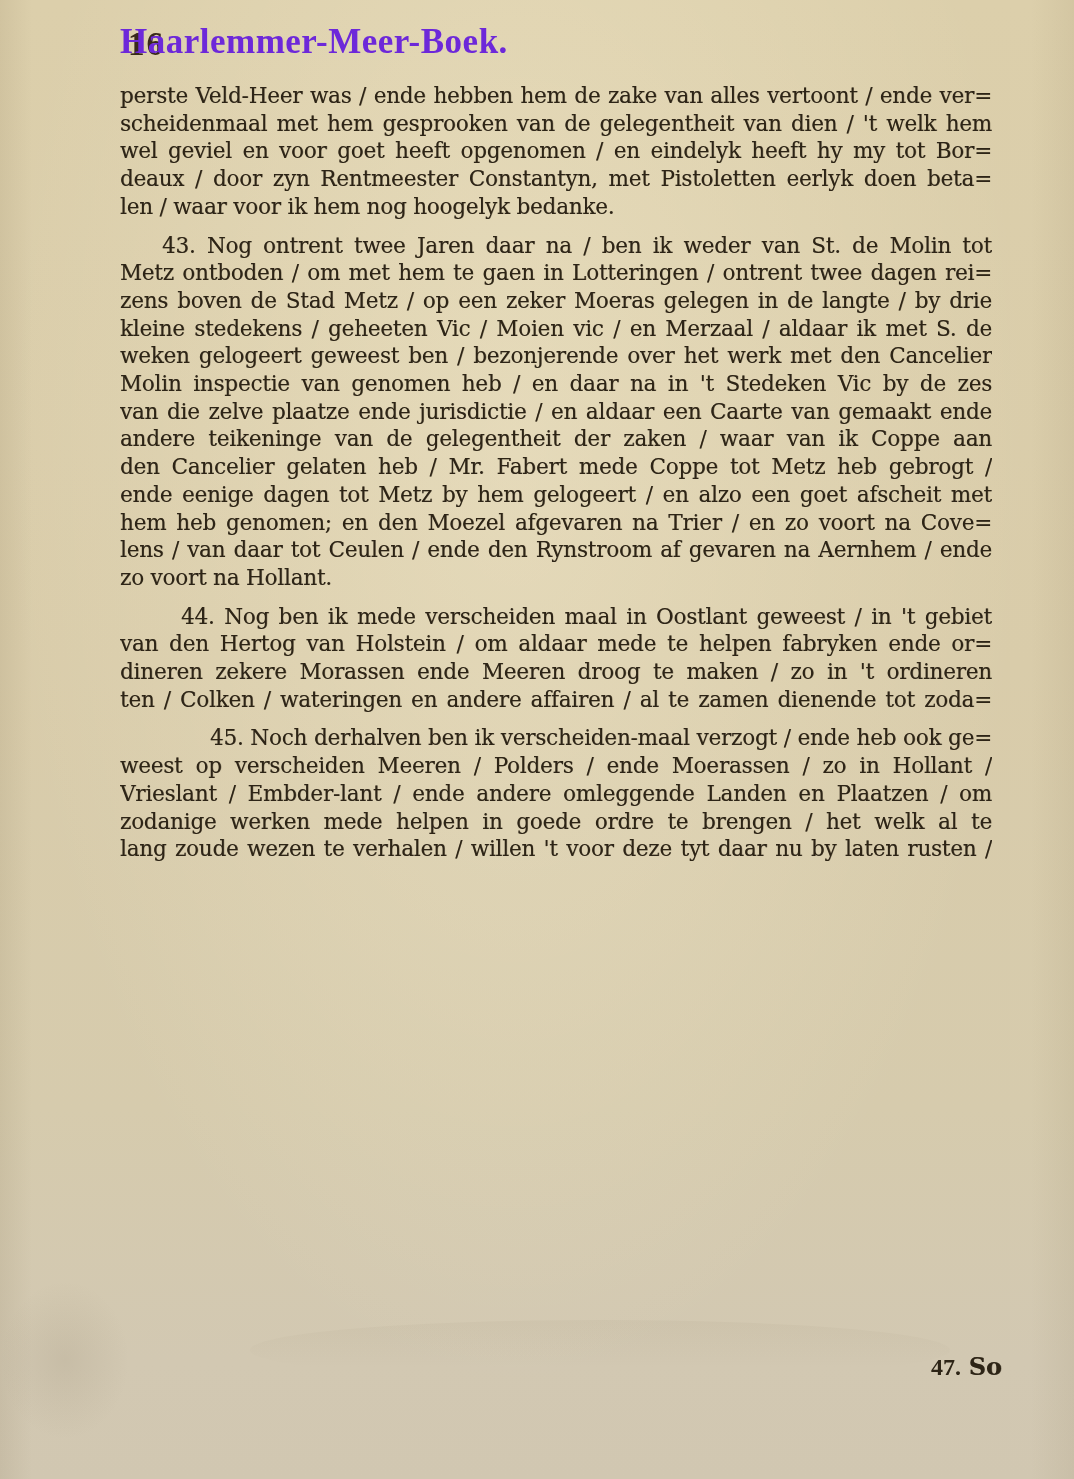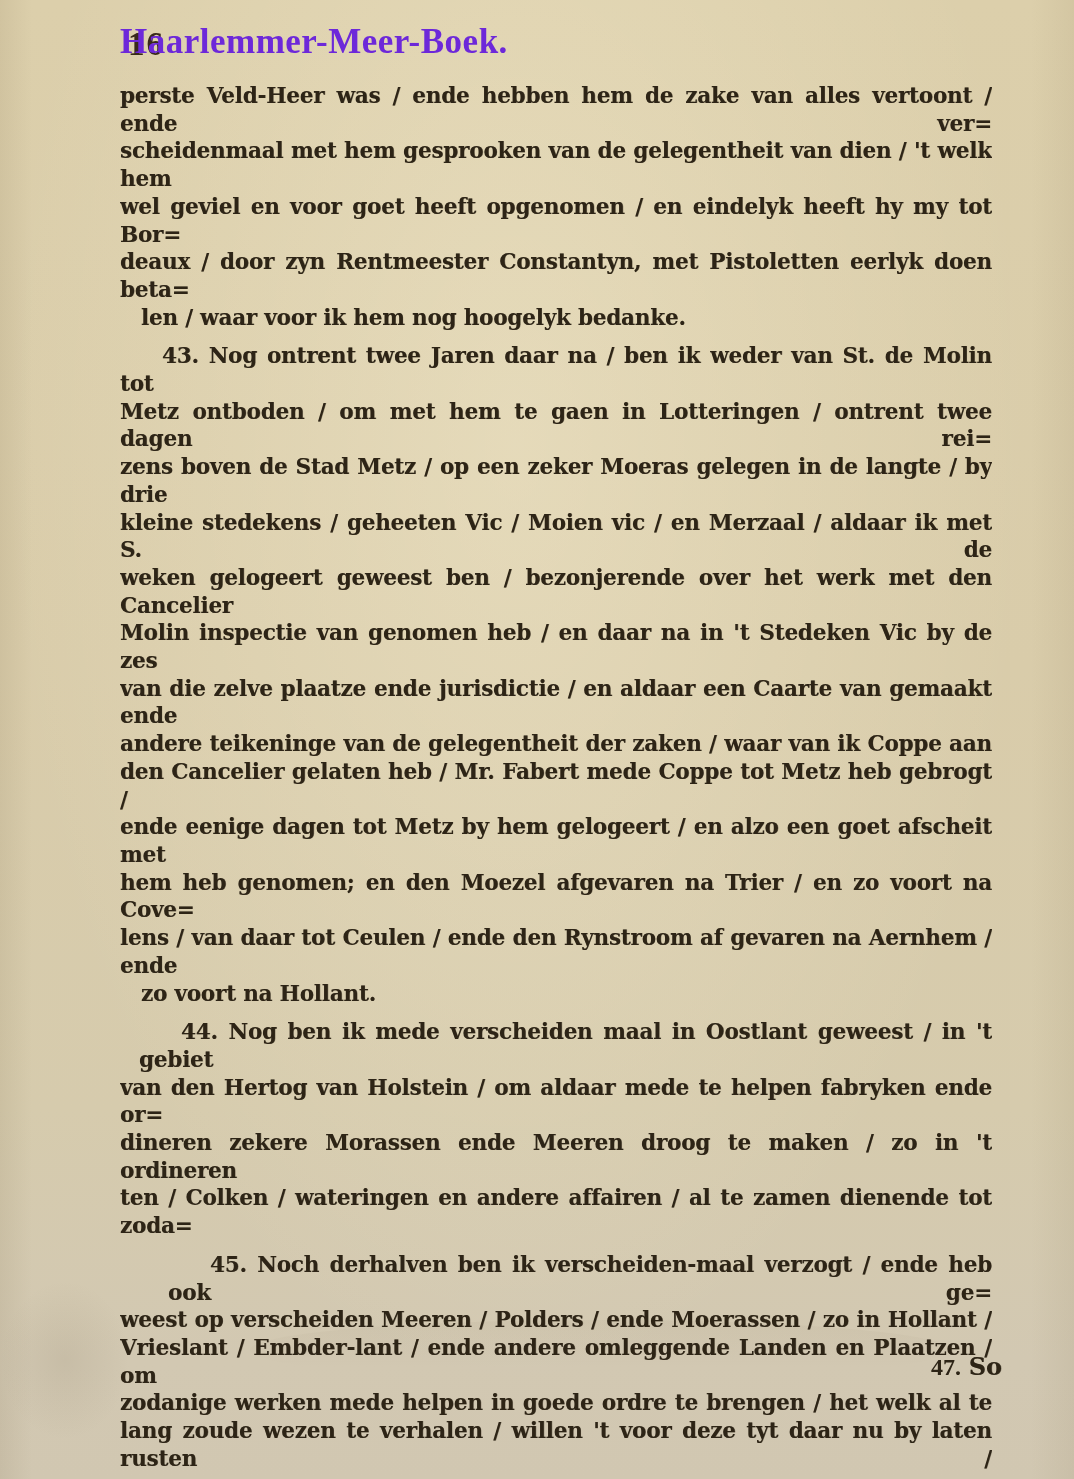--- a/index.html
+++ b/index.html
@@ -61,25 +61,25 @@
 
   .paragraph { margin: 0; }
   .paragraph + .paragraph { margin-top: 11px; }
 
   .line {
     line-height: 27.7px;
     white-space: normal;
     overflow: hidden;
   }
   .jline { text-align: justify; text-align-last: justify; }
-  .lline { text-align: right; text-align-last: left; margin-left: 21px; }
+  .lline { text-align: right; text-align-last: left; }
 
   .style-blackletter .line {
     font-family: "DejaVu Serif", serif;
-    font-weight: 700;
+    font-weight: 400;
     font-size: 21.5px;
     letter-spacing: -0.2px;
     color: #2d2416;
     text-shadow: 0.4px 0.3px 0.3px rgba(45,36,22,0.45);
   }
 
   .catchword {
     position: absolute;
     right: 72px;
     top: 1352px;

